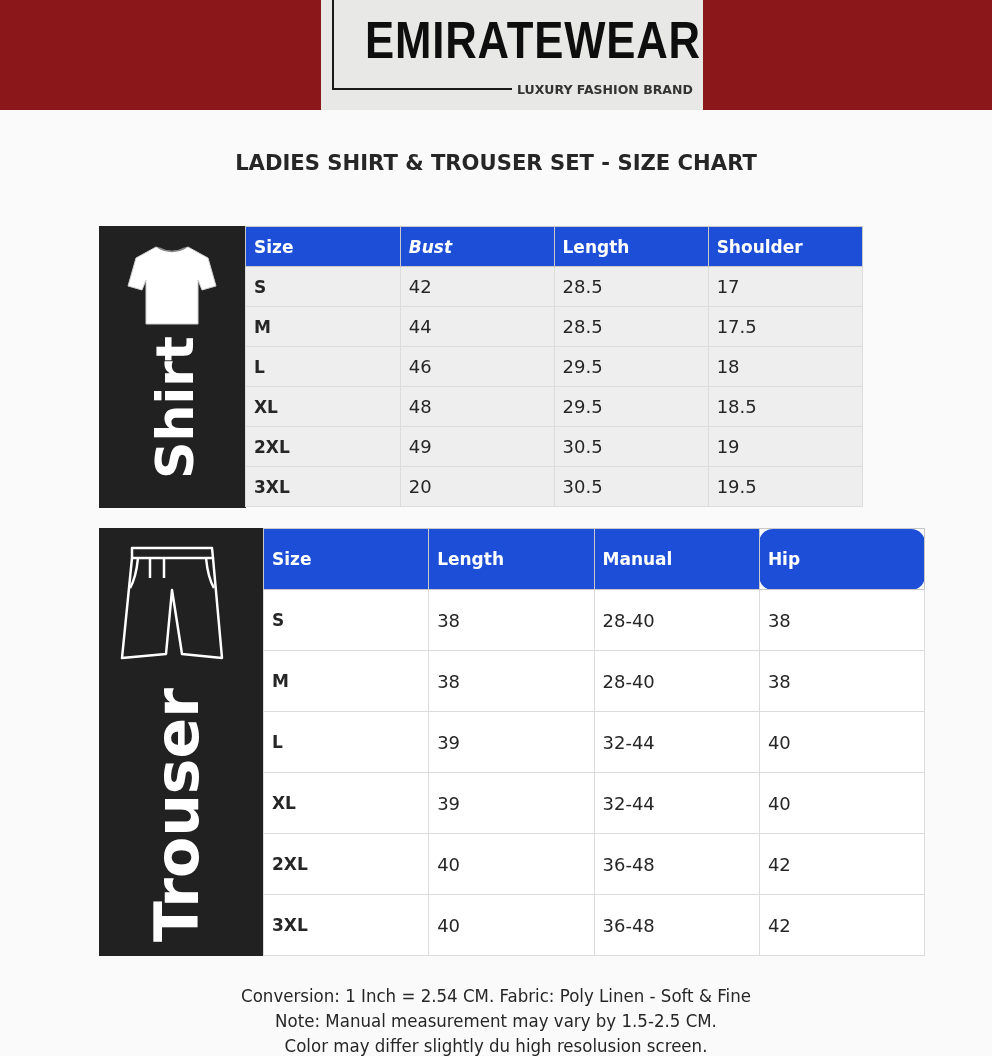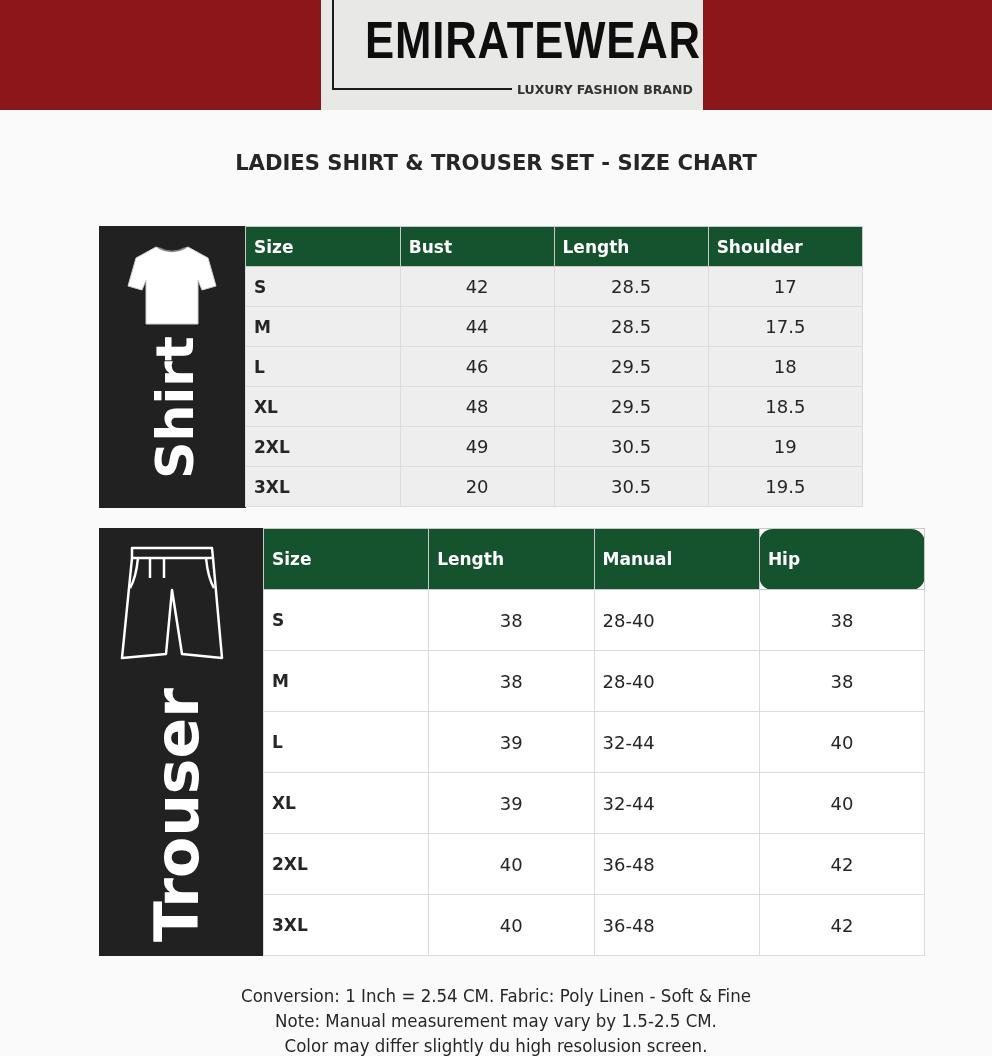--- a/index.html
+++ b/index.html
@@ -6,24 +6,24 @@
   body{width:992px;height:1056px;background:#fafafa;position:relative;overflow:hidden;font-family:"DejaVu Sans",sans-serif;}
   .header-bar{position:absolute;left:0;top:0;width:992px;height:110px;background:#8c171b;}
   .logo-box{position:absolute;left:321px;top:0;width:382px;height:110px;background:#e8e8e6;}
   .logo-frame{position:absolute;left:11px;top:-2px;width:178px;height:90px;border-left:2px solid #1a1a1a;border-bottom:2px solid #1a1a1a;}
   .logo-title{position:absolute;left:44px;top:8px;font-family:"Liberation Sans",sans-serif;font-weight:bold;font-size:52px;letter-spacing:1px;color:#0e0e0e;transform:scaleX(0.84);transform-origin:left top;line-height:64px;}
   .logo-sub{position:absolute;left:196px;top:82px;font-family:"DejaVu Sans",sans-serif;font-size:12.5px;color:#333;font-weight:bold;}
   .page-title{position:absolute;left:0;width:992px;top:150px;text-align:center;font-family:"DejaVu Sans",sans-serif;font-weight:bold;font-size:22px;color:#262626;transform:scaleX(0.96);}
   .side{position:absolute;background:#212121;}
   .side-label{position:absolute;color:#fff;font-family:"DejaVu Sans",sans-serif;font-weight:bold;white-space:nowrap;transform:rotate(-90deg);transform-origin:left top;}
   table{position:absolute;border-collapse:collapse;font-family:"DejaVu Sans",sans-serif;}
-  th{background:#14532d;color:#fff;text-align:left;font-weight:bold;font-size:17px;padding:0 8px;border:1px solid #c8c8c8;}
+  th{background:#1d4ed8;color:#fff;text-align:left;font-weight:bold;font-size:17px;padding:0 8px;border:1px solid #c8c8c8;}
   td{font-size:18px;color:#262626;border:1px solid #dcdcdc;padding:0 8px;}
   td.size{font-weight:bold;font-size:17px;}
-  td.num{text-align:center;margin-left:43px;}
+  td.num{text-align:left;margin-left:43px;}
   td.left{text-align:left;}
   .shirt-table td{background:#eeeeee;}
   .trouser-table td{background:#ffffff;}
   .footer{position:absolute;left:0;width:992px;top:984px;text-align:center;font-family:"DejaVu Sans",sans-serif;font-size:17.5px;color:#262626;line-height:25px;transform:scaleX(0.95);}
 </style>
 </head>
 <body>
 
 <div class="header-bar"></div>
 <div class="logo-box">
@@ -39,21 +39,21 @@
     <path d="M30 3 Q46 12 62 3 L82 14 L90 42 L76 46 L72 36 L72 80 L20 80 L20 36 L16 46 L2 42 L10 14 Z" fill="#ffffff" stroke="#d0d0d0" stroke-width="1"></path>
     <path d="M33 4 Q46 11 59 4" fill="none" stroke="#888" stroke-width="1.5"></path>
   </svg>
   <div class="side-label" style="left:46px;top:253px;font-size:52px;line-height:60px;">Shirt</div>
 </div>
 
 <table class="shirt-table" style="left:245px;top:226px;width:618px;">
   <thead>
     <tr style="height:40px;">
       <th style="width:139px;">Size</th>
-      <th style="width:138px;">Bust</th>
+      <th style="width:138px;font-style:italic;">Bust</th>
       <th style="width:138px;">Length</th>
       <th style="width:138px;margin-left:8px;">Shoulder</th>
     </tr>
   </thead>
   <tbody>
     <tr style="height:40px;">
       <td class="size">S</td>
       <td class="num">42</td>
       <td class="num">28.5</td>
       <td class="num">17</td>

